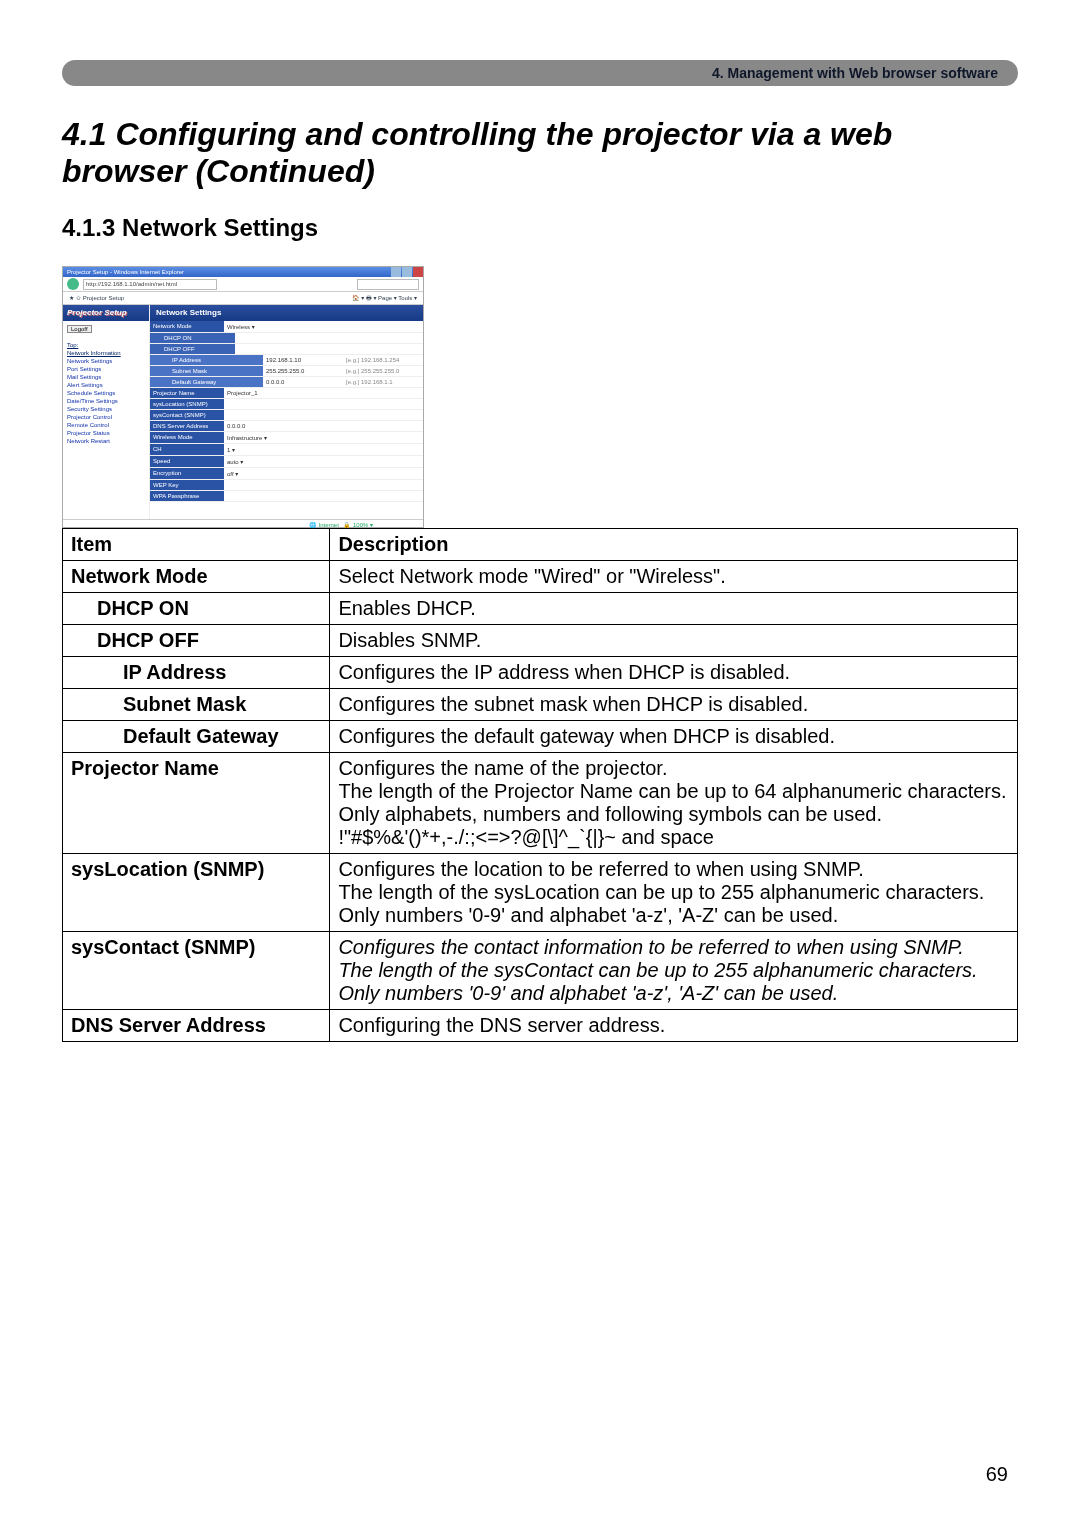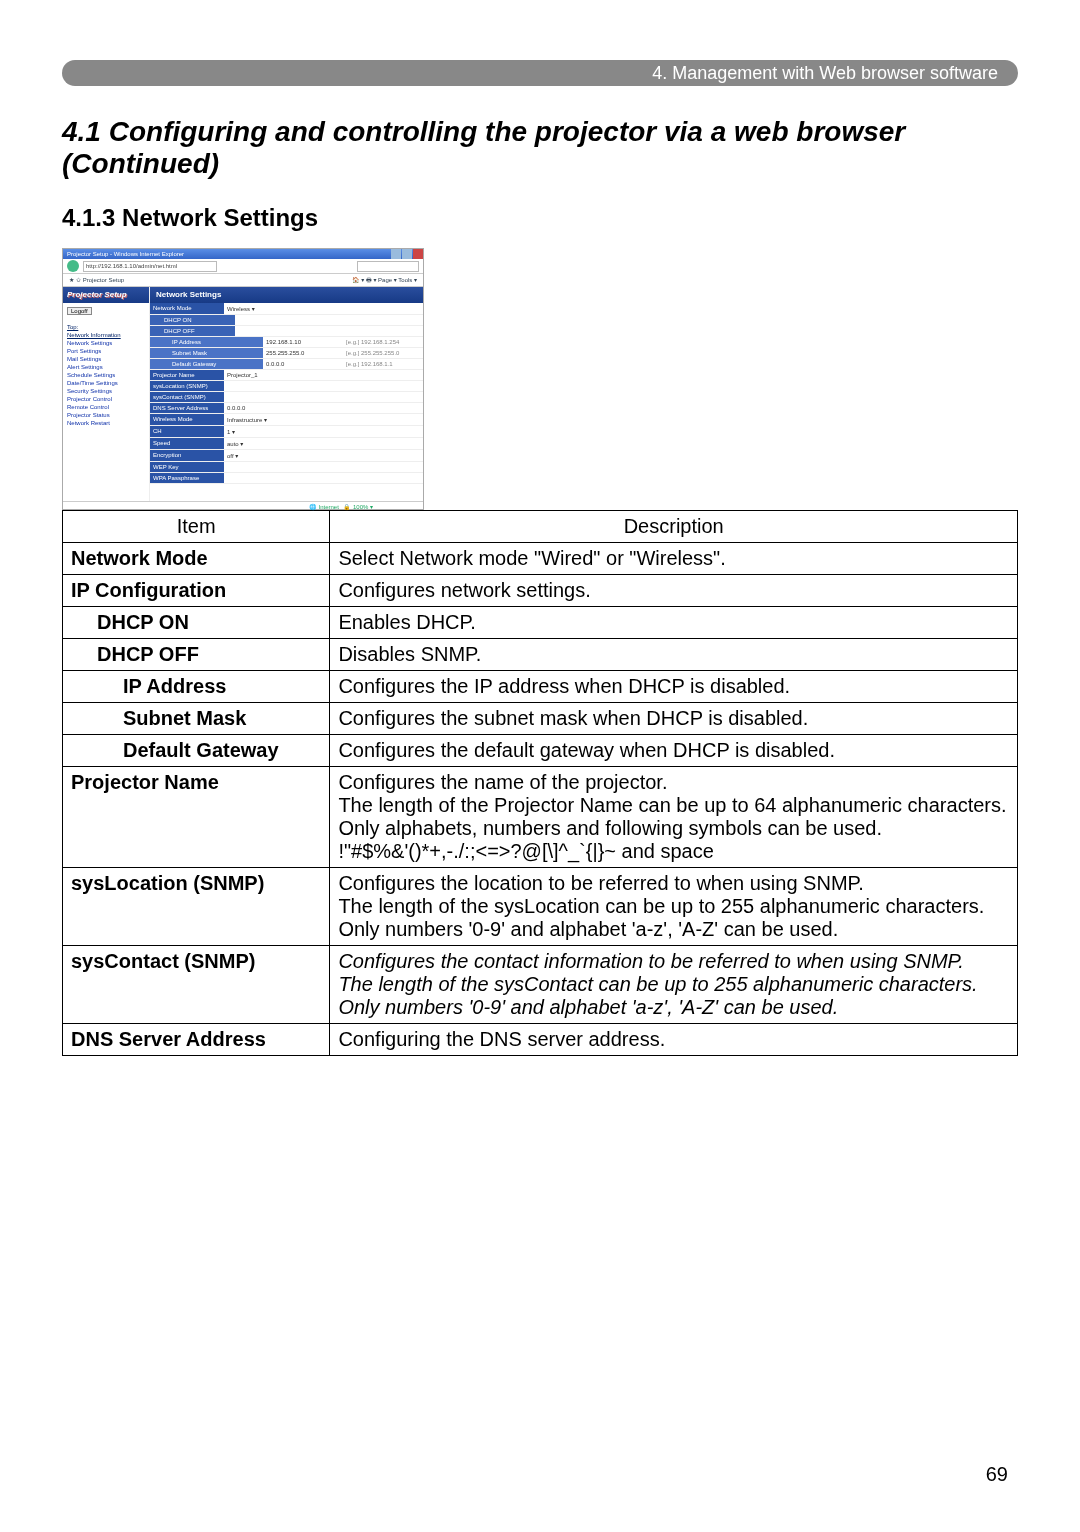--- a/index.html
+++ b/index.html
@@ -1,20 +1,20 @@
 <!DOCTYPE html>
 <html><head>
 <meta charset="utf-8">
 <style>
   html,body{margin:0;padding:0;background:#fff;font-family:Arial,Helvetica,sans-serif;color:#000}
   .page{width:1080px;height:1532px;position:relative;box-sizing:border-box;padding:60px 62px 0 62px}
   .tab-bar{height:26px;background:#888;border-radius:13px 13px 13px 13px;position:relative;margin-bottom:30px}
-  .tab-bar .right{position:absolute;right:20px;top:0;height:26px;line-height:26px;color:#ffffff;font-weight:normal;font-size:18px}
-  .h1{font-size:28px;font-weight:bold;font-style:italic;margin:0 0 24px 0}
-  .h2{font-size:24px;font-weight:bold;margin:0 0 16px 0}
+  .tab-bar .right{position:absolute;right:20px;top:0;height:26px;line-height:26px;color:#0f172a;font-weight:bold;font-size:14px}
+  .h1{font-size:32px;font-weight:bold;font-style:italic;margin:0 0 24px 0}
+  .h2{font-size:24px;font-weight:bold;margin:0 0 24px 0}
   .screenshot{width:360px;height:260px;border:1px solid #aaa;position:relative;font-size:7px;background:#fff;}
   .ss-titlebar{height:10px;background:linear-gradient(#5a8ee6,#3466c8);color:#fff;font-size:6px;padding-left:4px;line-height:10px;position:relative}
   .ss-close{position:absolute;right:0;top:0;display:flex}
   .ss-close span{width:10px;height:10px;background:#c44;margin-left:1px}
   .ss-close span:first-child{background:#9bd}
   .ss-close span:nth-child(2){background:#9bd}
   .ss-addr{height:14px;border-bottom:1px solid #ccc;display:flex;align-items:center;gap:4px;padding:0 4px;font-size:6px;color:#444}
   .ss-addr .back{width:12px;height:12px;border-radius:50%;background:#4b8}
   .ss-addr .field{flex:0 0 130px;height:9px;border:1px solid #bbb;background:#fff;padding-left:2px;line-height:9px}
   .ss-addr .spacer{flex:1}
@@ -37,21 +37,21 @@
   .ss-row.sub .lab{background:#3a63b6;padding-left:14px}
   .ss-row.sub2 .lab{background:#4a73c6;padding-left:22px;width:88px}
   .ss-row.sub2{}
   .ss-row.sub2 .val{display:flex}
   .ss-row.sub2 .val .v1{flex:0 0 80px}
   .ss-row.sub2 .val .v2{color:#888}
   .ss-footer{height:10px;border-top:1px solid #ccc;font-size:6px;color:#2a6;text-align:right;padding-right:50px;line-height:10px}
   .intro{font-size:22px;margin:0 0 20px 0}
   table.spec{width:100%;border-collapse:collapse;font-size:20px}
   table.spec th,table.spec td{border:1px solid #000;padding:4px 8px;vertical-align:top;text-align:left}
-  table.spec th{font-weight:normal;text-align:center}
+  table.spec th{font-weight:bold;text-align:left}
   table.spec td.item{font-weight:bold}
   table.spec td.ind1{padding-left:34px}
   table.spec td.ind2{padding-left:60px}
   .pagenum{position:absolute;right:72px;bottom:46px;font-size:20px}
 </style>
 </head>
 <body>
 
 <div class="page">
 
@@ -190,24 +190,20 @@
         <th style="width:28%">Item</th>
         <th>Description</th>
       </tr>
     </thead>
     <tbody id="spec-body">
         <tr>
           <td class="item">Network Mode</td>
           <td style="white-space: pre-line;">Select Network mode "Wired" or "Wireless".</td>
         </tr>
         <tr>
-          <td class="item">IP Configuration</td>
-          <td style="white-space: pre-line;">Configures network settings.</td>
-        </tr>
-        <tr>
           <td class="item ind1">DHCP ON</td>
           <td style="white-space: pre-line;">Enables DHCP.</td>
         </tr>
         <tr>
           <td class="item ind1">DHCP OFF</td>
           <td style="white-space: pre-line;">Disables SNMP.</td>
         </tr>
         <tr>
           <td class="item ind2">IP Address</td>
           <td style="white-space: pre-line;">Configures the IP address when DHCP is disabled.</td>

